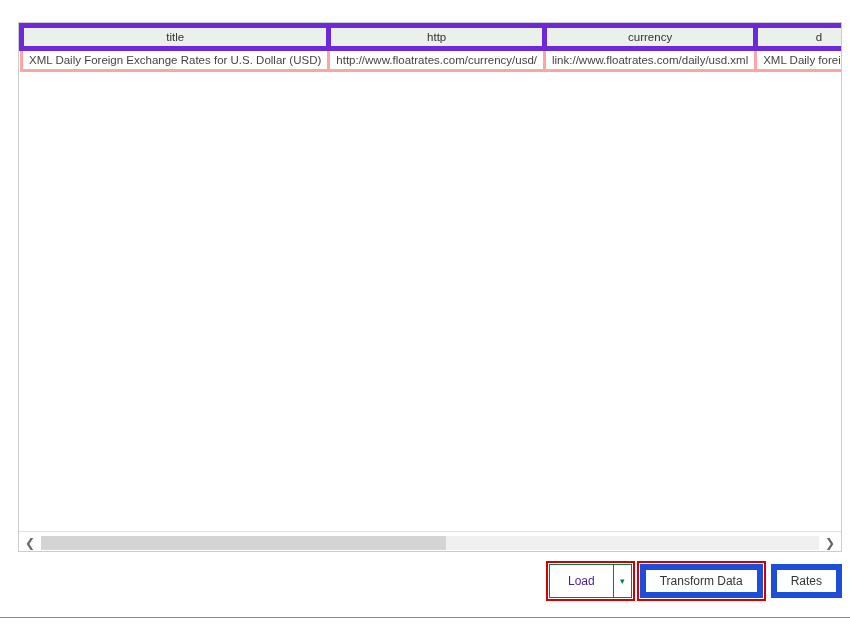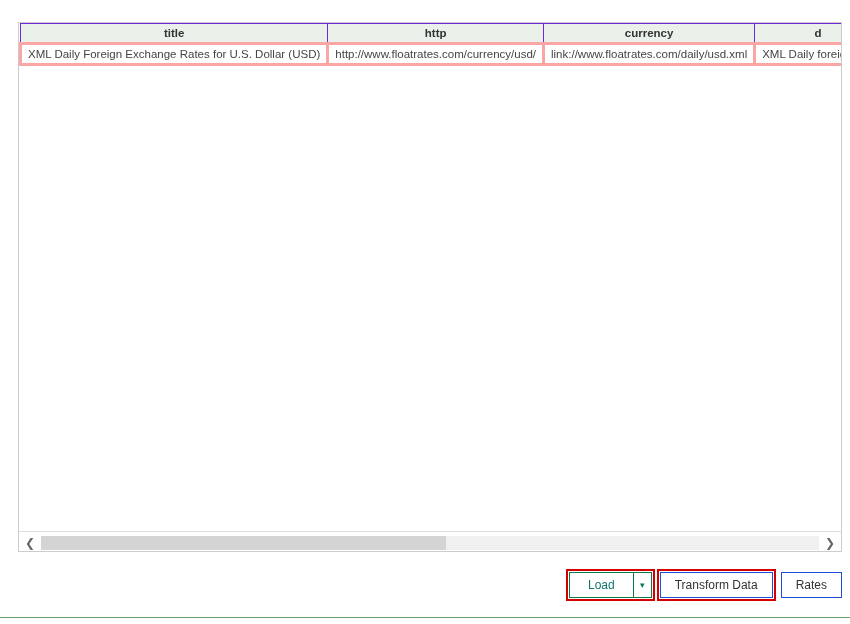--- a/index.html
+++ b/index.html
@@ -27,22 +27,22 @@
       overflow: hidden;
     }
     table {
       border-collapse: collapse;
       table-layout: auto;
     }
     th {
       background: #eaf1ea;
       padding: 3px 10px;
       text-align: center;
-      font-weight: bold;
-      border: 1px solid #6d28d9;
+      font-weight: normal;
+      border: 5px solid #6d28d9;
       font-size: 11.5px;
       white-space: nowrap;
     }
     td {
       padding: 3px 6px;
       border: 3px solid #fca5a5;
       font-size: 11.5px;
       white-space: nowrap;
       color: #444;
     }
@@ -79,38 +79,38 @@
     }
     .button-row {
       position: absolute;
       bottom: 26px;
       right: 8px;
       display: flex;
       gap: 8px;
       align-items: stretch;
     }
     .btn {
-      border: 1px solid #1d4ed8;
+      border: 6px solid #1d4ed8;
       background: #fff;
       padding: 4px 14px;
       font-size: 12px;
       color: #333;
       cursor: pointer;
       display: flex;
       align-items: center;
       justify-content: center;
     }
     .split-btn {
       display: flex;
       border: 1px solid #0a7a4b;
       background: #fff;
     }
     .split-btn .main {
       padding: 5px 18px;
-      color: #0f766e;
+      color: #4c1d95;
       font-size: 12px;
       display: flex;
       align-items: center;
     }
     .split-btn .drop {
       border-left: 1px solid #0a7a4b;
       width: 18px;
       display: flex;
       align-items: center;
       justify-content: center;

